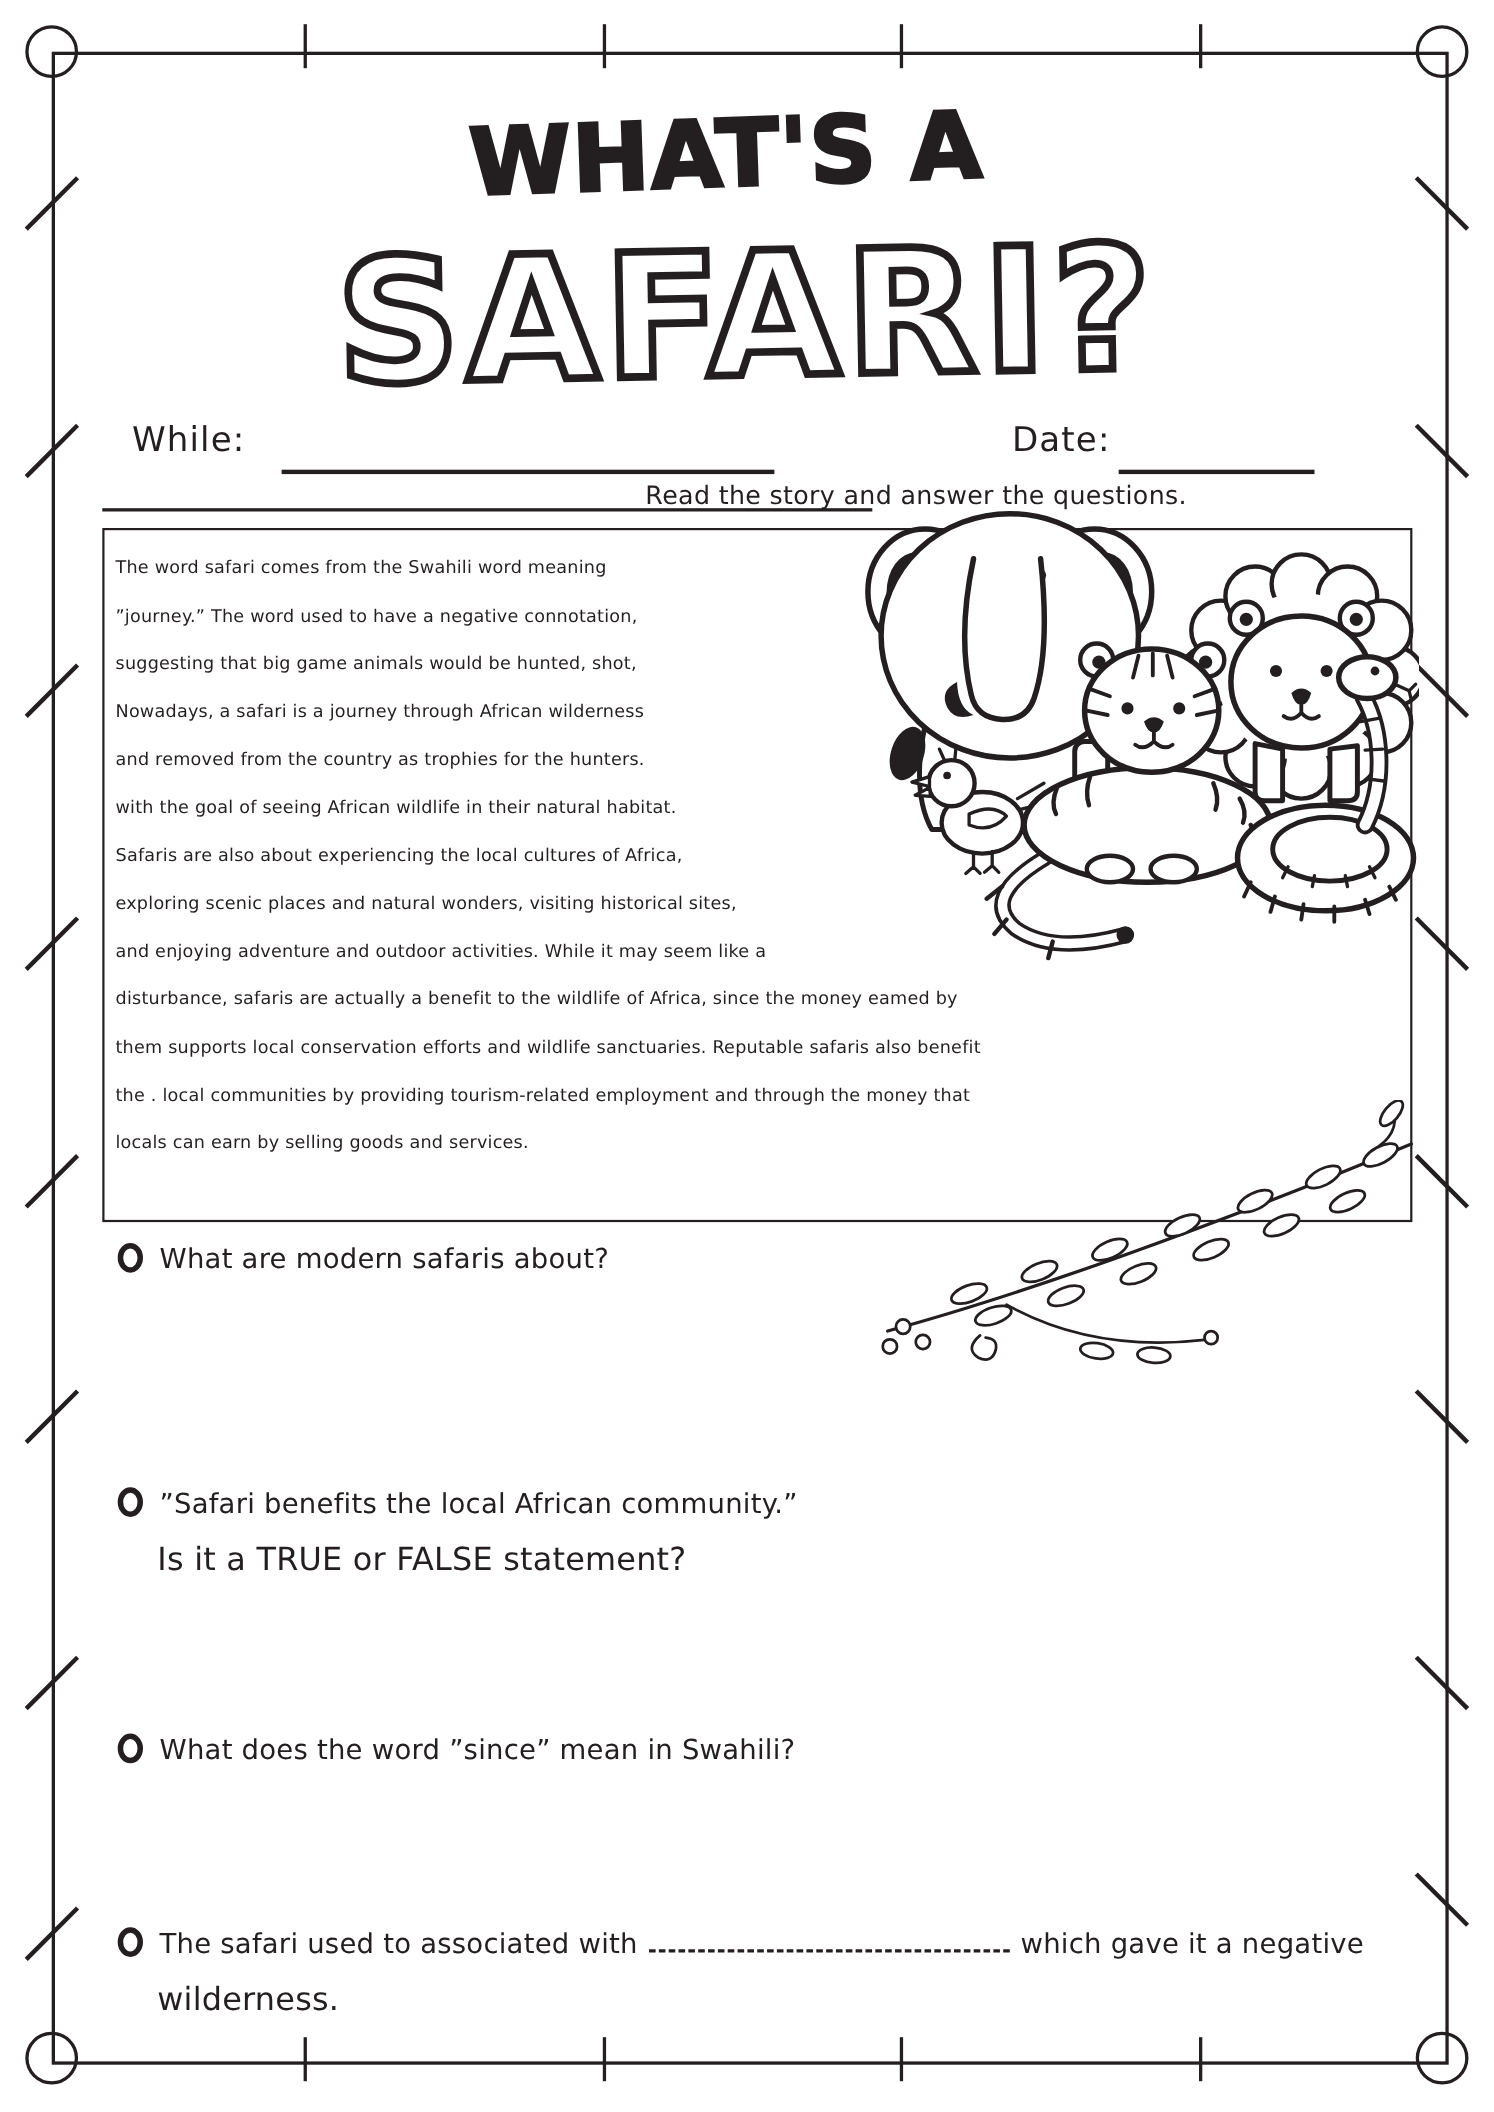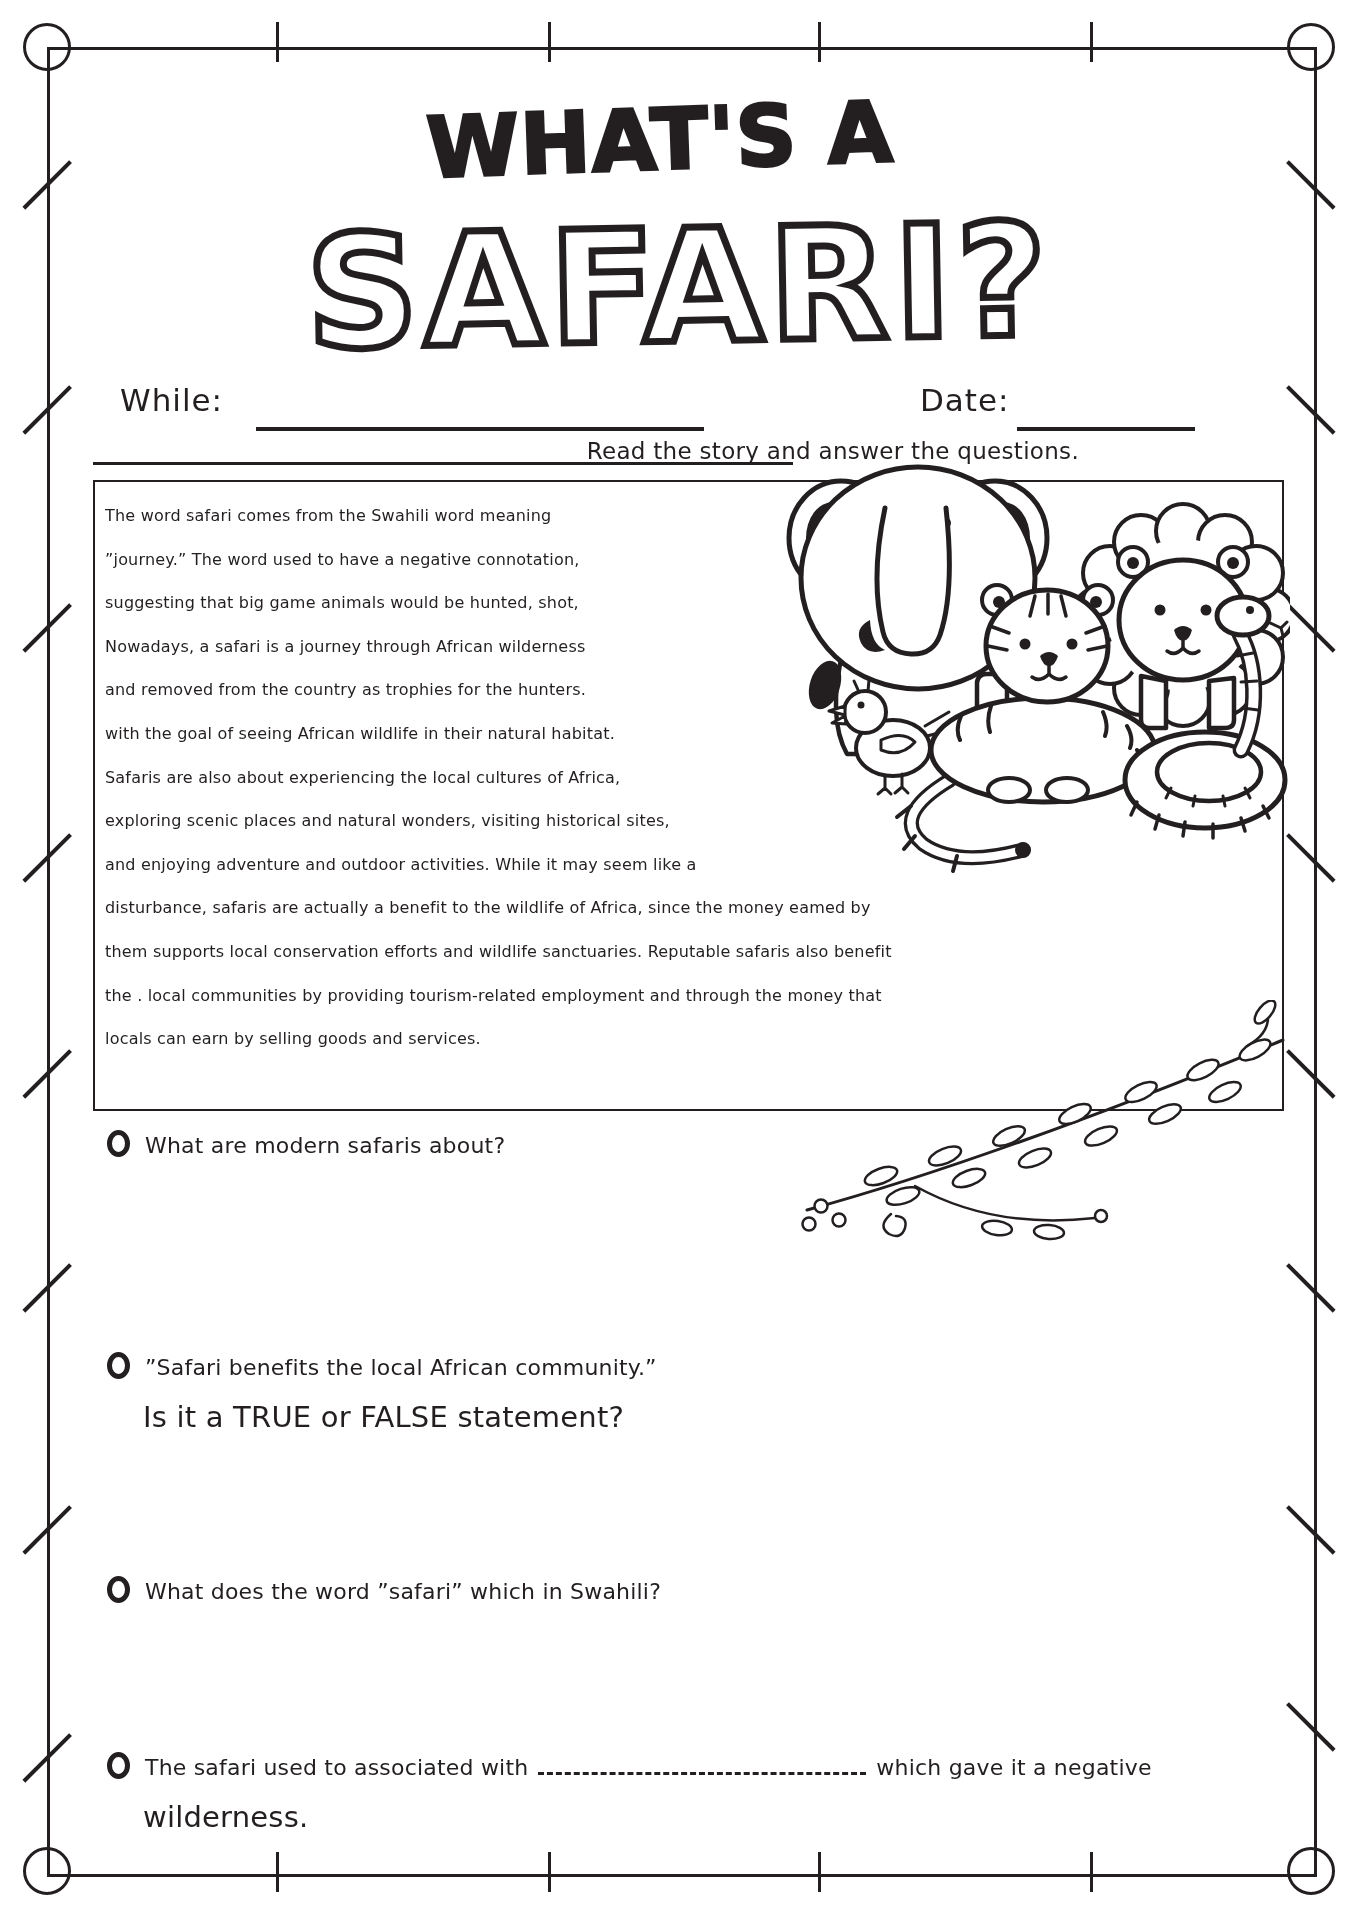--- a/index.html
+++ b/index.html
@@ -35,21 +35,21 @@
 
   
   .top-rule  { position:absolute; left:93px; top:462px; width:700px; height:2.5px; background:#231f20; }
   .story-box { position:absolute; left:93px; top:480px; width:1191px; height:631px;
                box-sizing:border-box; border:2.5px solid #231f20; }
   .story { position:absolute; left:105px; top:494px; width:1180px; }
   .story .line { height:43.6px; line-height:43.6px; font-size:16px; letter-spacing:0.2px;
                  white-space:nowrap; }
 
   
-  .q-row { position:absolute; font-size:22px; letter-spacing:0.2px; white-space:nowrap; }
+  .q-row { position:absolute; font-size:25px; letter-spacing:0.2px; white-space:nowrap; }
   .q-bullet { display:inline-block; width:13px; height:17px; border:5.5px solid #231f20;
               border-radius:50%; margin-right:15px; vertical-align:-4px; }
   .q-cont { position:absolute; font-size:29px; letter-spacing:0.2px; white-space:nowrap; }
   .blank { display:inline-block; width:328px; height:18px; margin:0 10px;
            border-bottom:3.5px dashed #231f20; }
 
   svg .ln { stroke:#231f20; fill:none; stroke-linecap:round; stroke-linejoin:round; }
   svg .wh { stroke:#231f20; fill:#ffffff; stroke-linecap:round; stroke-linejoin:round; }
   svg .bk { fill:#231f20; stroke:none; }
 </style>
@@ -240,21 +240,21 @@
   <div class="q-row" style="left:107px;top:1130px;">
     <span class="q-bullet"></span><span>What are modern safaris about?</span>
   </div>
 
   <div class="q-row" style="left:107px;top:1352px;">
     <span class="q-bullet"></span><span>”Safari benefits the local African community.”</span>
   </div>
   <div class="q-cont" style="left:143px;top:1400px;">Is it a TRUE or FALSE statement?</div>
 
   <div class="q-row" style="left:107px;top:1576px;">
-    <span class="q-bullet"></span><span>What does the word ”safari” which in Swahili?</span>
+    <span class="q-bullet"></span><span>What does the word ”since” mean in Swahili?</span>
   </div>
 
   <div class="q-row" style="left:107px;top:1752px;">
     <span class="q-bullet"></span><span>The safari used to associated with</span><span class="blank"></span><span>which gave it a negative</span>
   </div>
   <div class="q-cont" style="left:143px;top:1800px;">wilderness.</div>
 
 </div>
 
 </body></html>

